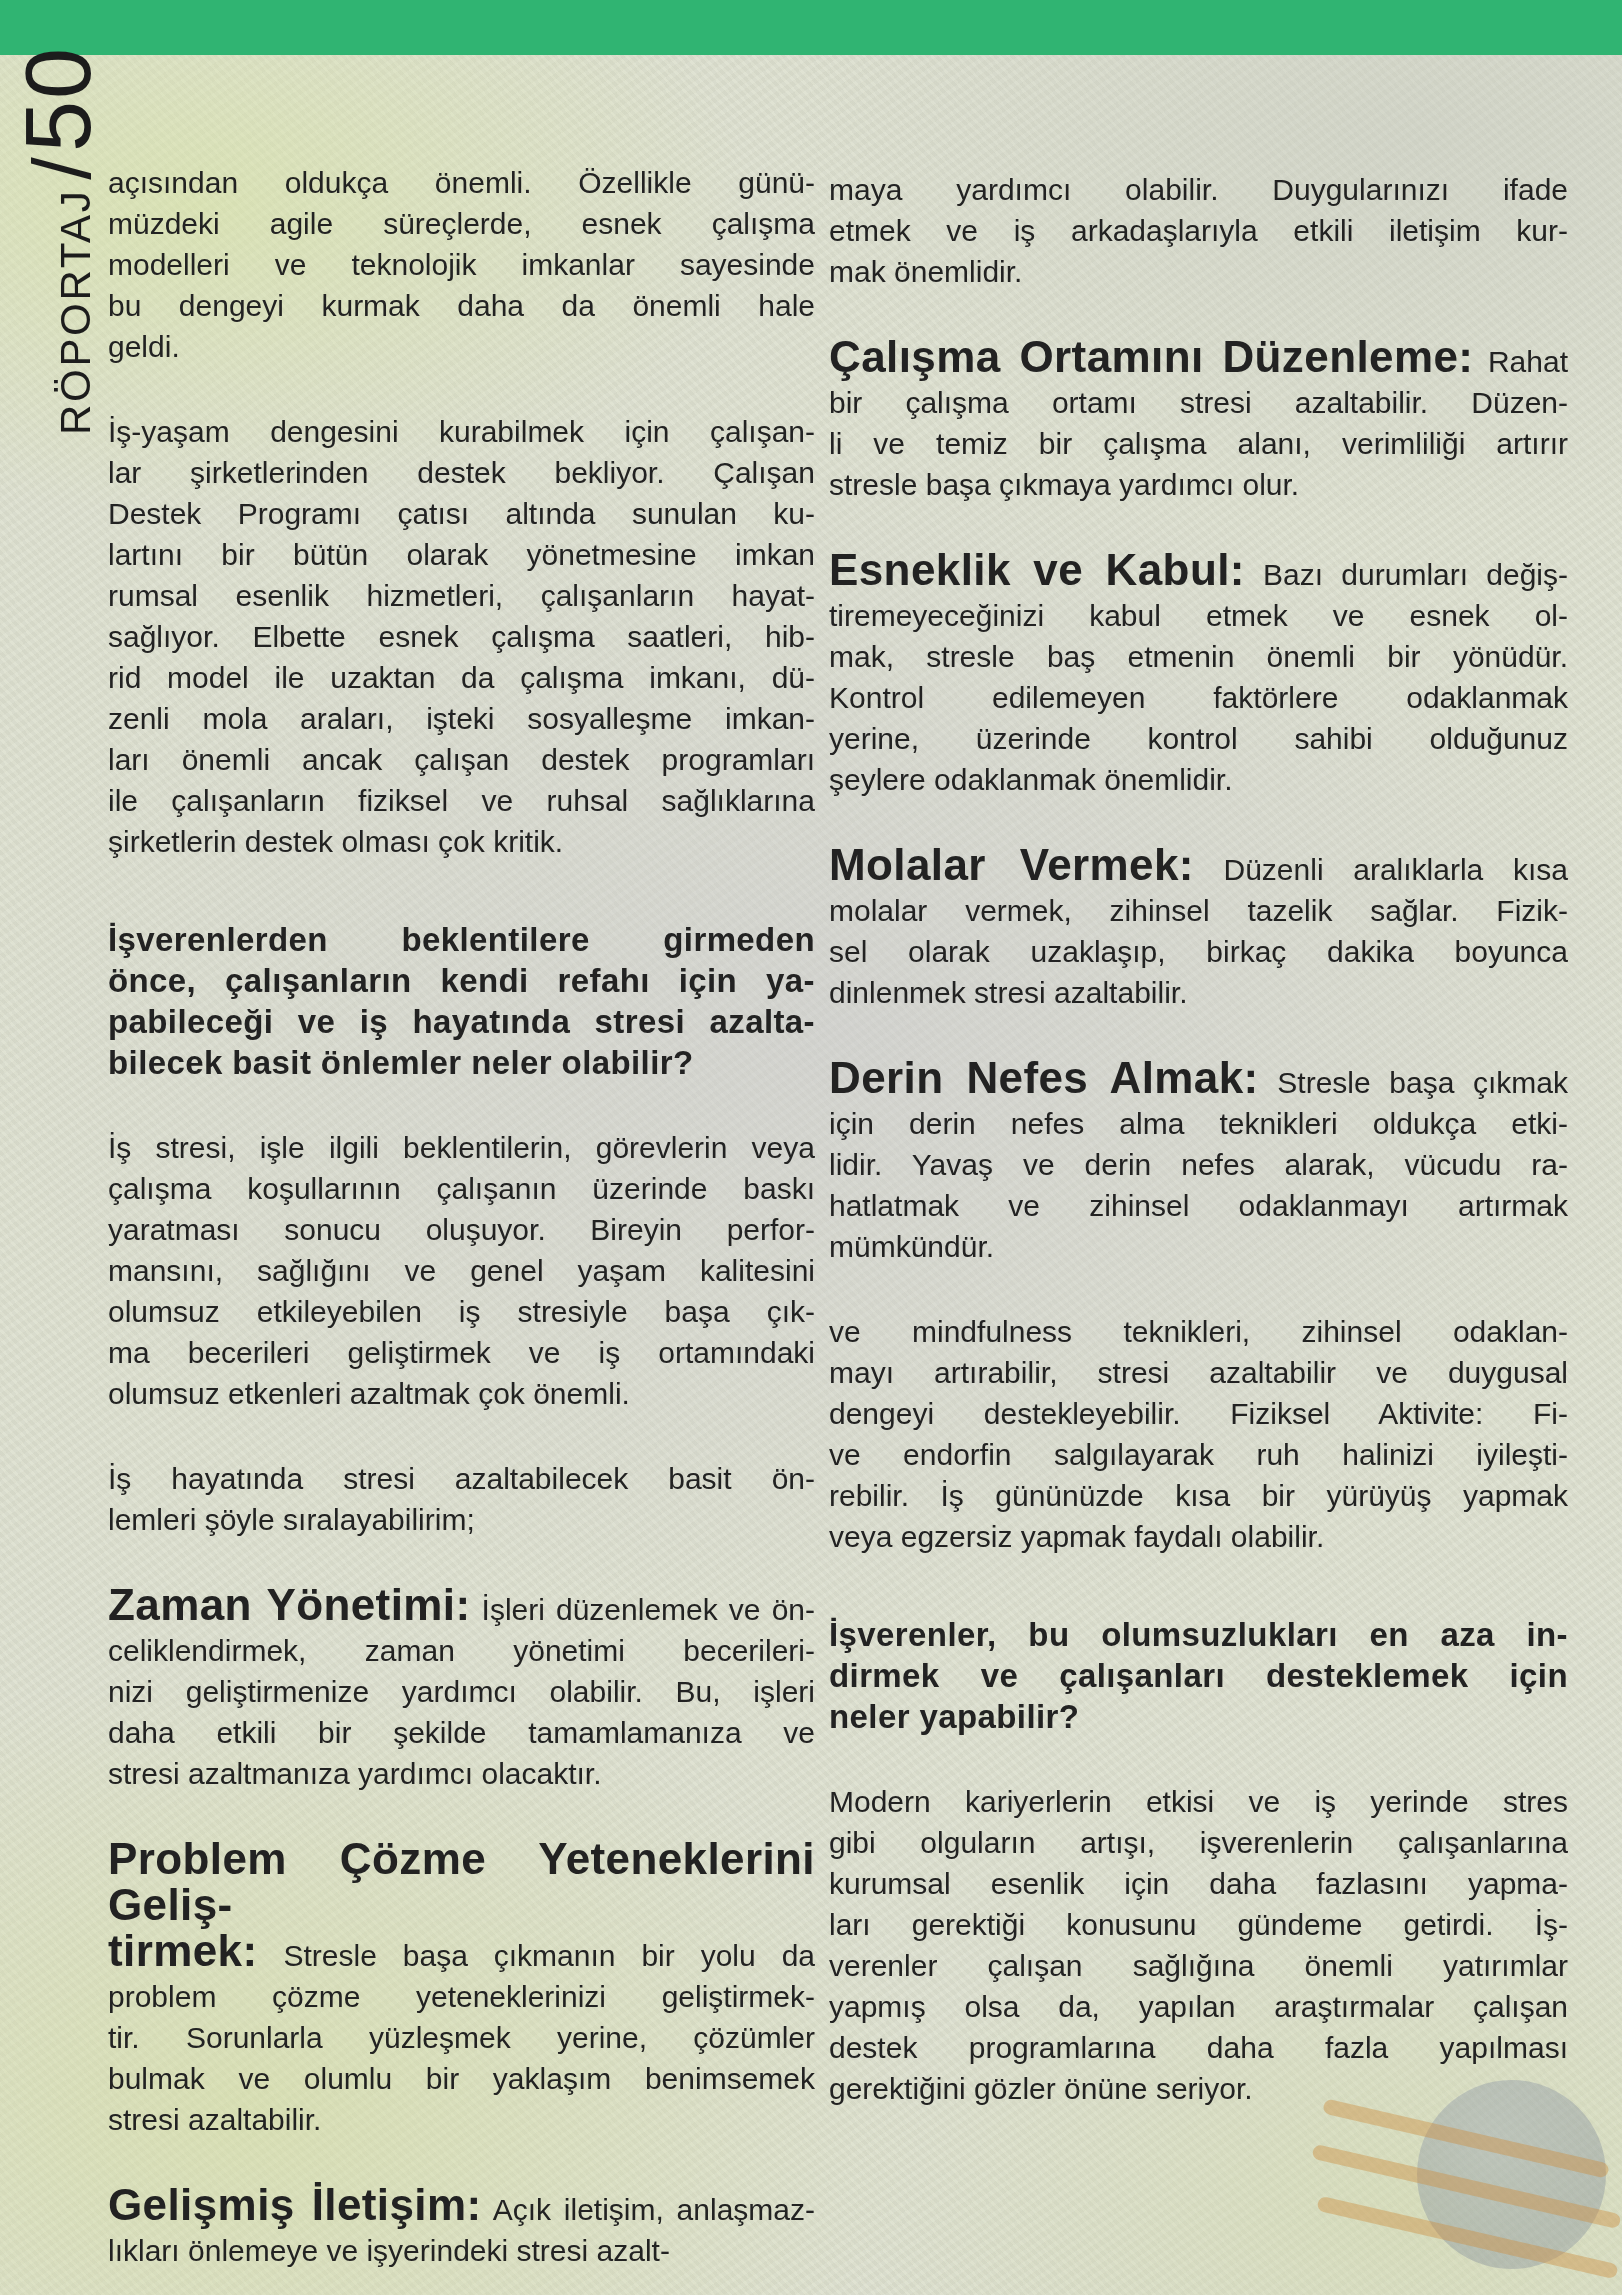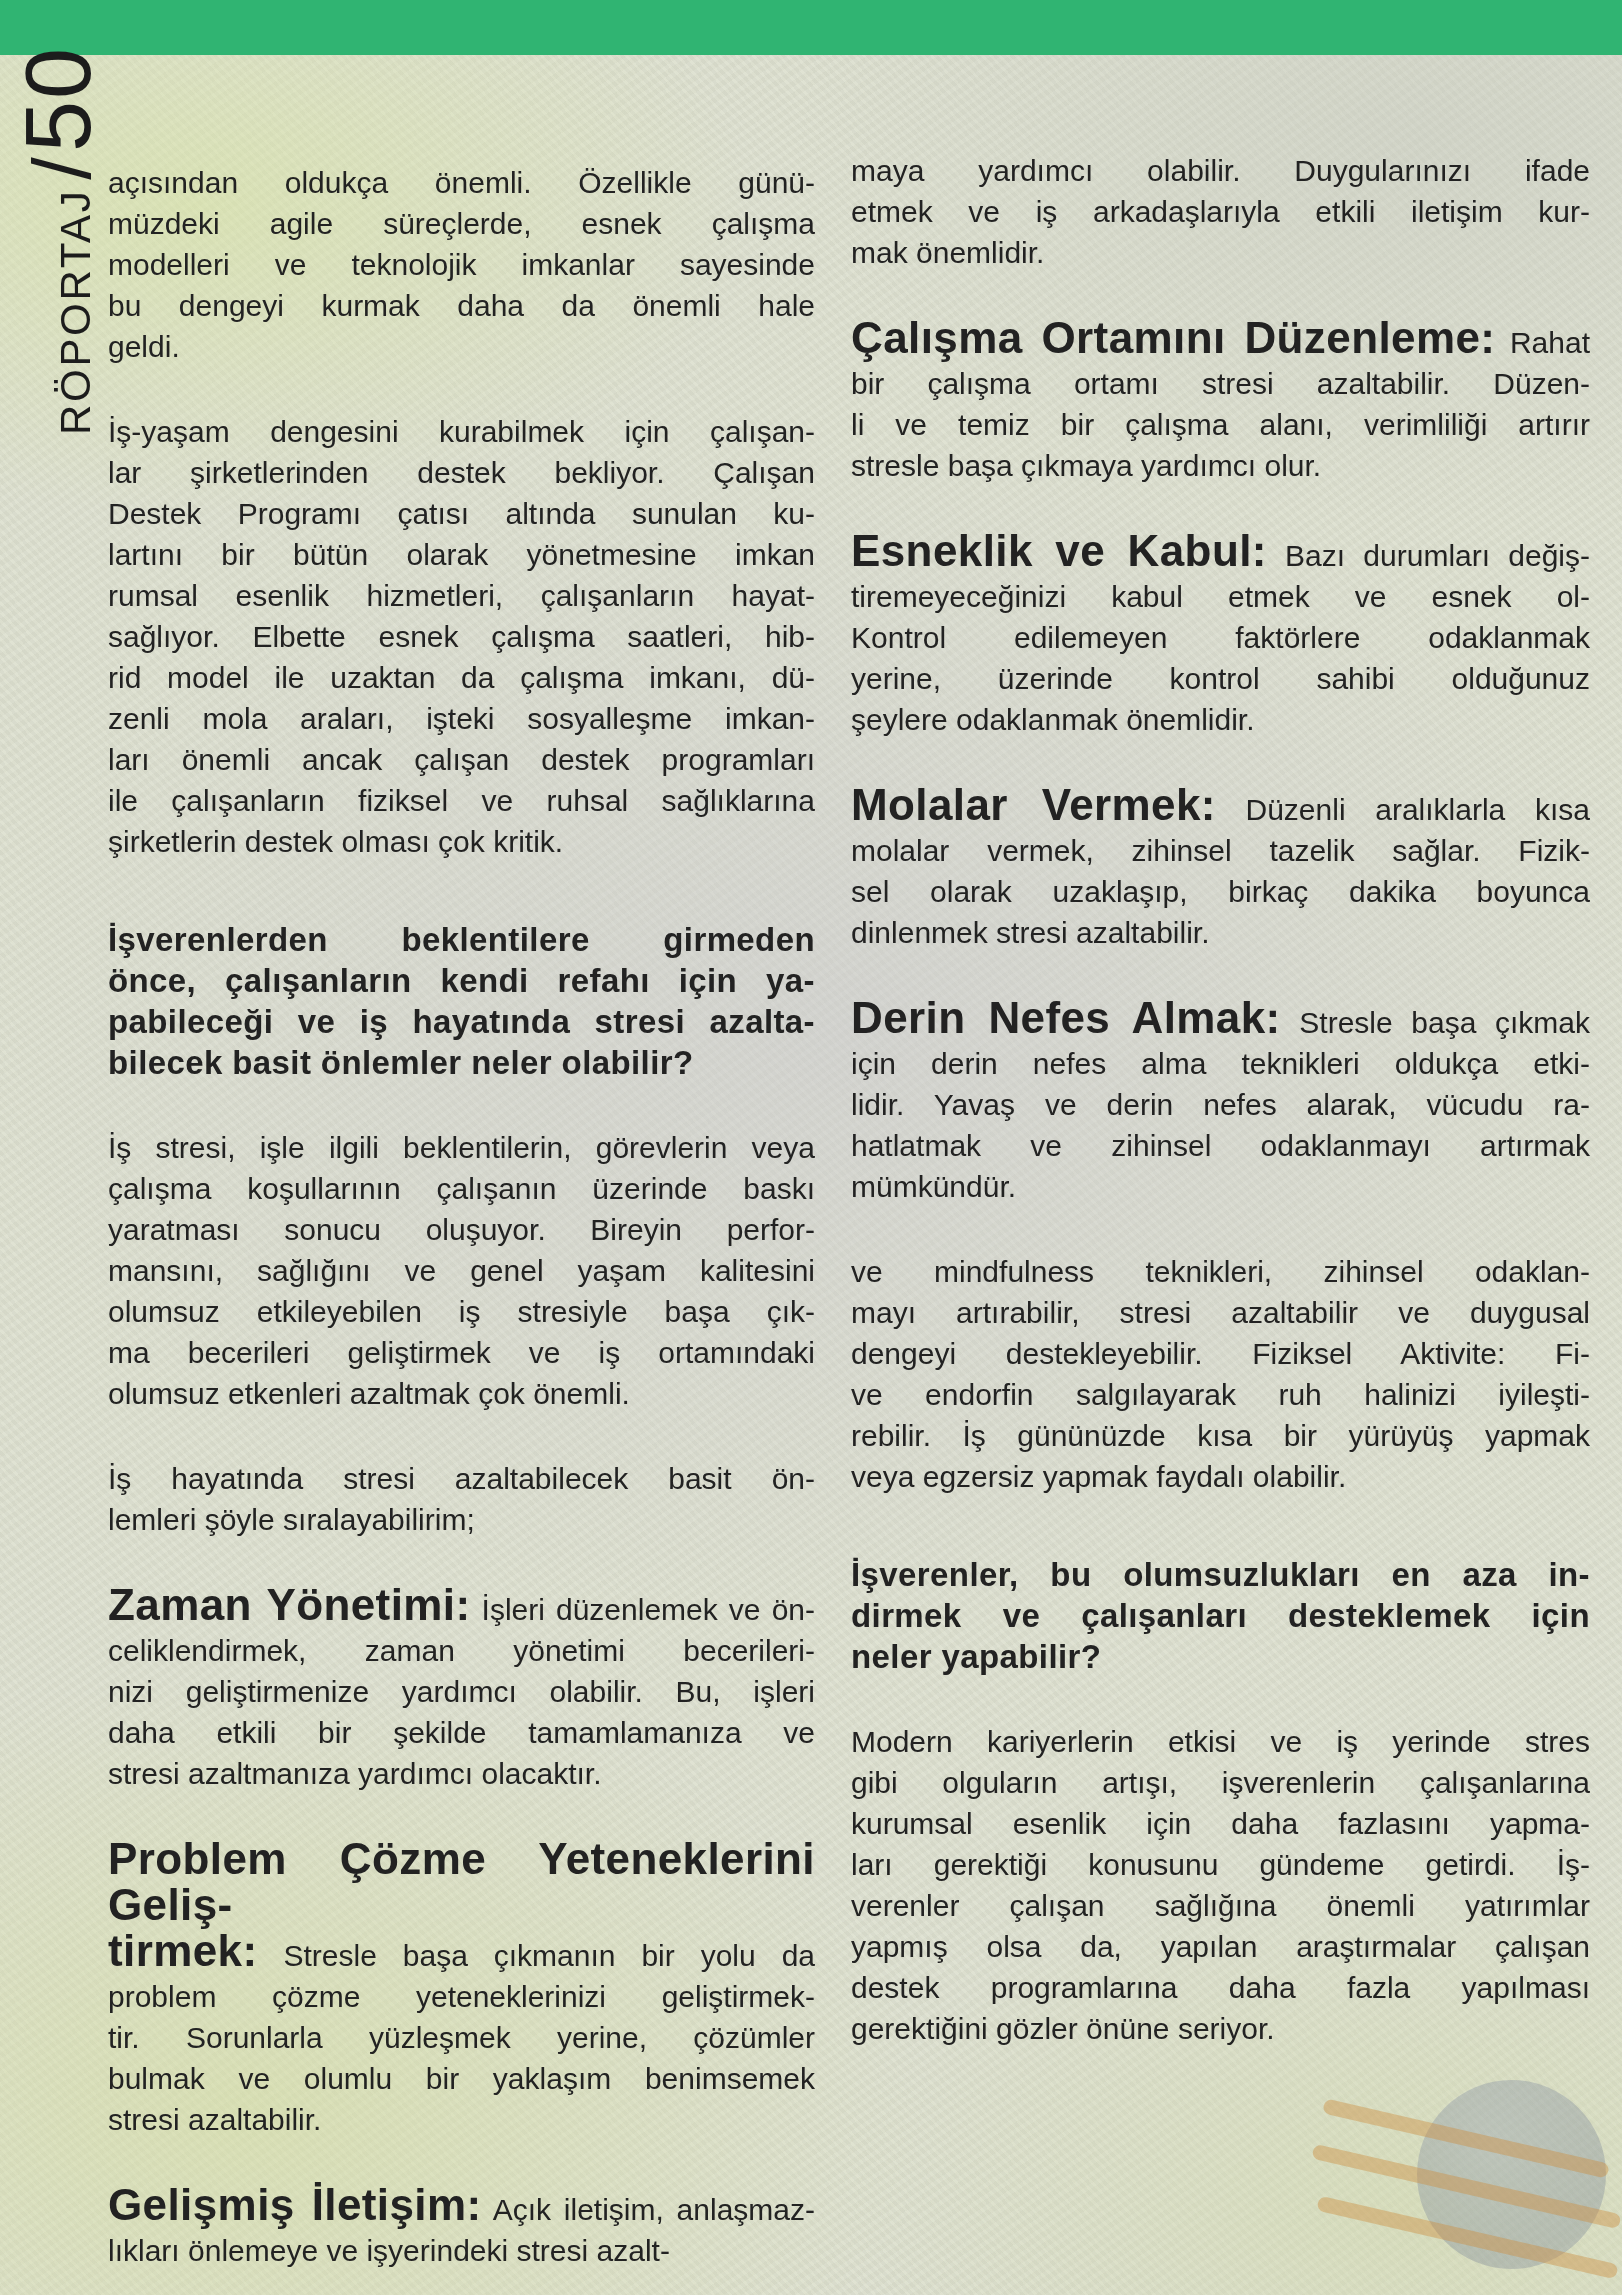--- a/index.html
+++ b/index.html
@@ -32,21 +32,21 @@
     white-space:nowrap;
     line-height:1;
     color:#1c1c1c;
   }
   .page-label .small{font-size:42px;letter-spacing:2.7px;font-weight:400;}
   .page-label .slash{font-size:81px;font-weight:400;margin:0 5.3px 0 8.8px;}
   .page-label .big{font-size:92px;font-weight:500;letter-spacing:1.8px;}
   
   .col{position:absolute;top:150px;font-size:30px;line-height:41px;}
   .col-left{left:108px;width:707px;margin-top:12px;}
-  .col-right{left:851px;width:739px;}
+  .col-right{left:829px;width:739px;margin-top:19px;}
   .block+.block{margin-top:44px;}
   .block.heading{margin-top:57px;}
   .line{text-align:justify;text-align-last:justify;}
   .line.last{text-align-last:auto;}
   .heading .line{font-size:33px;font-weight:700;letter-spacing:0.4px;}
   .para b{font-weight:700;font-size:44px;letter-spacing:0.4px;}
   
   .planet{position:absolute;left:1332px;top:2057px;width:290px;height:239px;pointer-events:none;}
   .planet .sphere{
     position:absolute;left:85px;top:23px;width:189px;height:189px;border-radius:50%;
@@ -140,20 +140,21 @@
       </div>
       <div class="block para">
         <div class="line"><b>Çalışma Ortamını Düzenleme:</b><span> Rahat</span></div>
         <div class="line"><span>bir çalışma ortamı stresi azaltabilir. Düzen-</span></div>
         <div class="line"><span>li ve temiz bir çalışma alanı, verimliliği artırır</span></div>
         <div class="line last"><span>stresle başa çıkmaya yardımcı olur.</span></div>
       </div>
       <div class="block para">
         <div class="line"><b>Esneklik ve Kabul:</b><span> Bazı durumları değiş-</span></div>
         <div class="line"><span>tiremeyeceğinizi kabul etmek ve esnek ol-</span></div>
+        <div class="line"><span>mak, stresle baş etmenin önemli bir yönüdür.</span></div>
         <div class="line"><span>Kontrol edilemeyen faktörlere odaklanmak</span></div>
         <div class="line"><span>yerine, üzerinde kontrol sahibi olduğunuz</span></div>
         <div class="line last"><span>şeylere odaklanmak önemlidir.</span></div>
       </div>
       <div class="block para">
         <div class="line"><b>Molalar Vermek:</b><span> Düzenli aralıklarla kısa</span></div>
         <div class="line"><span>molalar vermek, zihinsel tazelik sağlar. Fizik-</span></div>
         <div class="line"><span>sel olarak uzaklaşıp, birkaç dakika boyunca</span></div>
         <div class="line last"><span>dinlenmek stresi azaltabilir.</span></div>
       </div>

